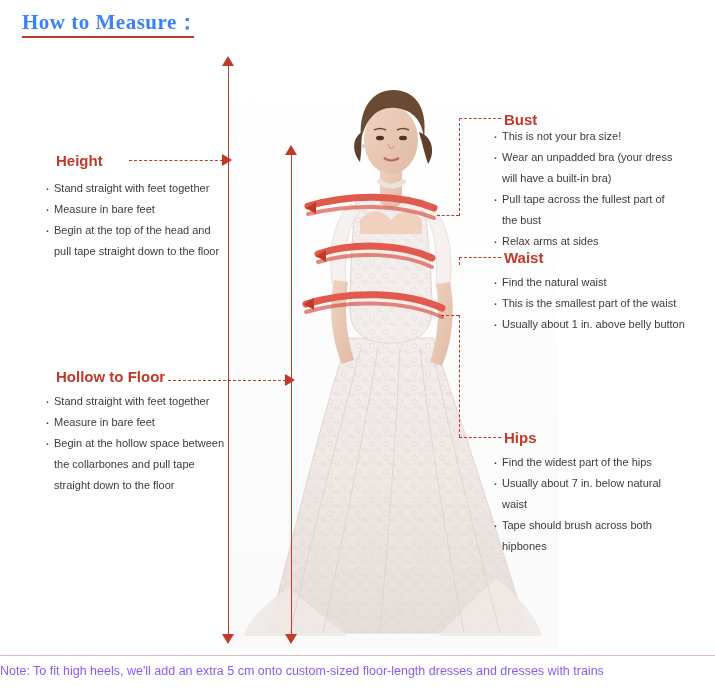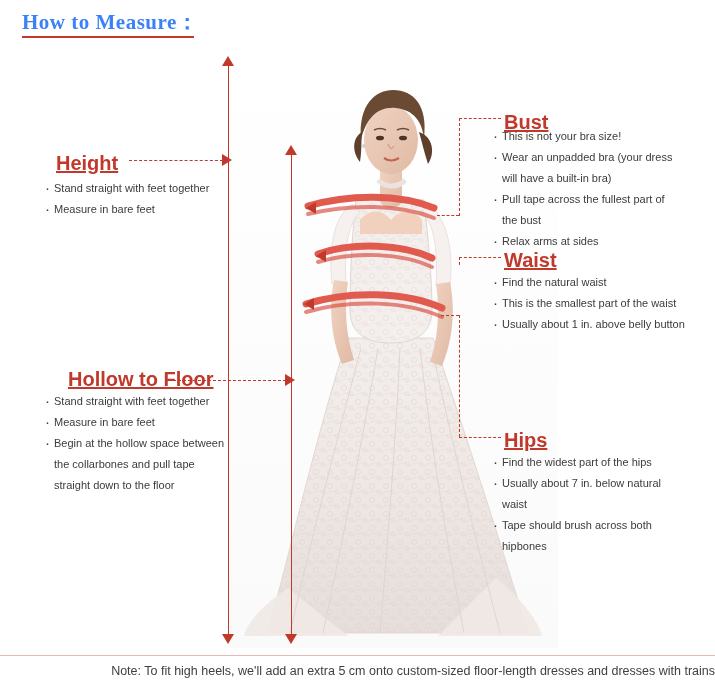--- a/index.html
+++ b/index.html
@@ -46,25 +46,24 @@
     left: 228px;
     top: 48px;
     width: 330px;
     height: 600px;
     overflow: hidden;
   }
 
   
   .sec-head {
     position: absolute;
-    font-size: 20px;
+    font-size: 15px;
     font-weight: bold;
     color: #c0392b;
     white-space: nowrap;
-    text-decoration: underline;
   }
 
   
   .bullets {
     position: absolute;
     font-size: 11px;
     line-height: 21px;
     color: #3b3b3b;
   }
   .bullets .li {
@@ -131,23 +130,23 @@
     top: 655px;
     width: 715px;
     height: 1px;
     background: #e3b9b4;
   }
   #note {
     position: absolute;
     left: 0;
     top: 664px;
     width: 715px;
-    text-align: right;
+    text-align: left;
     font-size: 12.5px;
-    color: #404040;
+    color: #8b5cf6;
     white-space: nowrap;
   }
 </style>
 </head>
 <body>
 
 <div id="page">
 
   <div id="title">How to Measure：</div>
   <div id="title-underline"></div>
@@ -261,23 +260,24 @@
   <div class="dash-h" style="left:459px; top:257px; width:42px;"></div>
 
   <div class="dash-v" style="left:459px; top:315px; height:122px;"></div>
   <div class="dash-h" style="left:459px; top:437px; width:42px;"></div>
   <div class="dash-h" style="left:441px; top:315px; width:18px;"></div>
 
   <div class="sec-head" style="left:56px; top:152px;">Height</div>
   <div class="bullets" style="left:45px; top:178px; width:180px;">
     <div class="li">Stand straight with feet together</div>
     <div class="li">Measure in bare feet</div>
-  </div>
-
-  <div class="sec-head" style="left:68px; top:368px;">Hollow to Floor</div>
+    <div class="li">Begin at the top of the head and pull tape straight down to the floor</div>
+  </div>
+
+  <div class="sec-head" style="left:56px; top:368px;">Hollow to Floor</div>
   <div class="bullets" style="left:45px; top:391px; width:185px;">
     <div class="li">Stand straight with feet together</div>
     <div class="li">Measure in bare feet</div>
     <div class="li">Begin at the hollow space between the collarbones and pull tape straight down to the floor</div>
   </div>
 
   <div class="sec-head" style="left:504px; top:111px;">Bust</div>
   <div class="bullets" style="left:493px; top:126px; width:188px;">
     <div class="li">This is not your bra size!</div>
     <div class="li">Wear an unpadded bra (your dress will have a built-in bra)</div>

